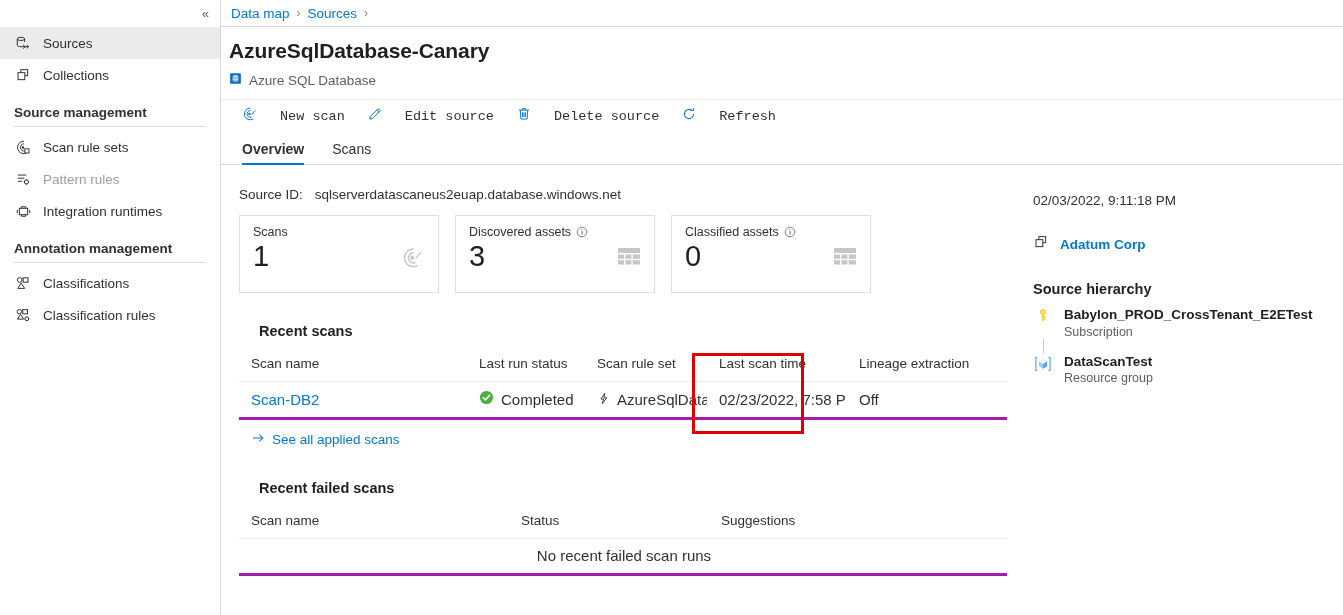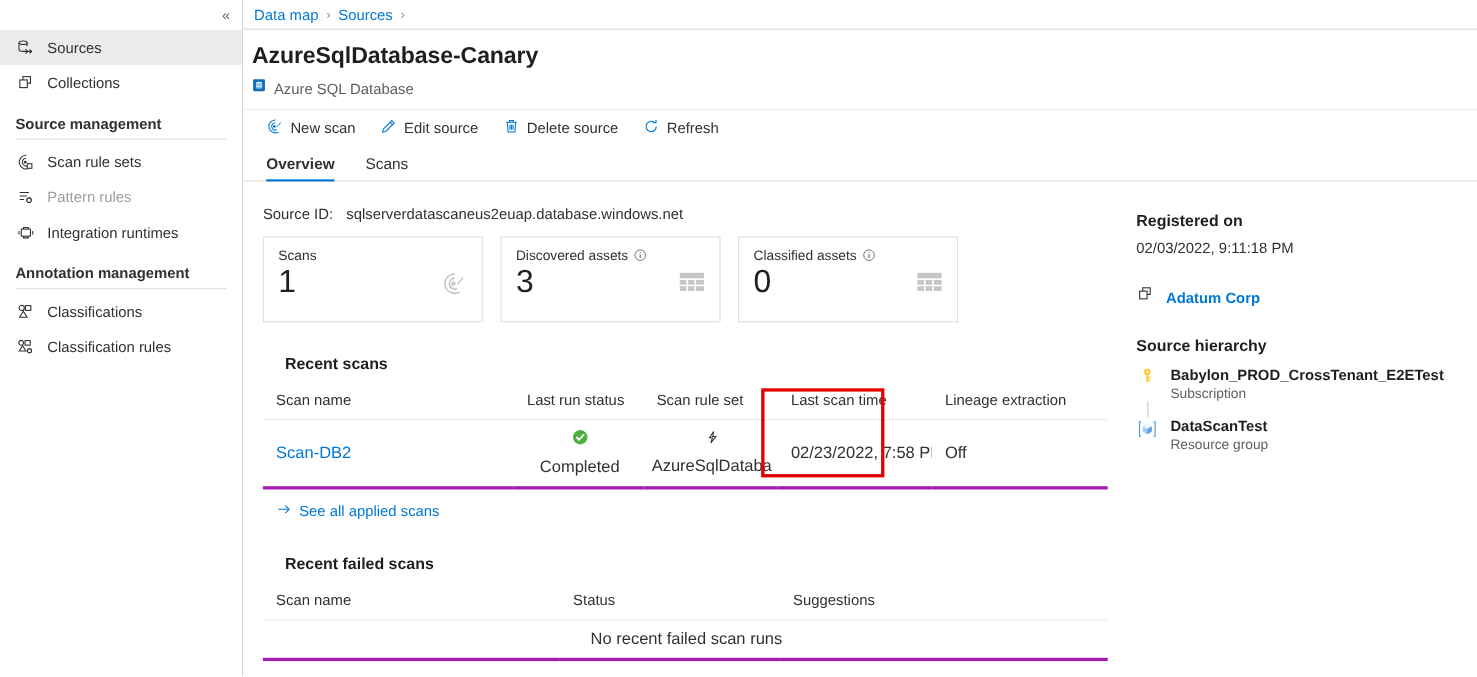--- a/index.html
+++ b/index.html
@@ -60,24 +60,24 @@
   .subtitle-text { font-size: 13.5px; color: #605e5c; }
 
   .toolbar {
     margin-top: 10px;
     height: 33px;
     display: flex; align-items: center; gap: 0px;
     border-top: 1px solid #edebe9;
     padding-left: 10px;
   }
   .tb-btn {
-    display: flex; align-items: center; gap: 6px;
+    display: flex; align-items: center; gap: 22px;
     height: 32px; padding: 0 11px; cursor: pointer;
     font-size: 13.5px; color: #323130; background: transparent; border: none;
-    font-family: Liberation Sans, sans-serif;
+    font-family: Liberation Mono, monospace;
   }
 
   .tabs {
     display: flex; align-items: flex-end; gap: 6px;
     padding-left: 10px; height: 33px;
     border-bottom: 1px solid #e1dfdd;
   }
   .tab {
     padding: 0 11px 8px 11px; font-size: 14px; color: #323130;
     cursor: pointer; position: relative; line-height: 1;
@@ -116,21 +116,21 @@
   table.grid { border-collapse: collapse; width: 768px; margin-top: 8px; table-layout: fixed; }
   table.grid th {
     text-align: left; font-weight: 400; font-size: 13.5px; color: #323130;
     padding: 9px 10px 10px 12px; border-bottom: 1px solid #edebe9;
   }
   table.grid td {
     font-size: 15px; color: #323130; padding: 8px 10px 9px 12px;
     border-bottom: 3px solid #a21caf; overflow: hidden; white-space: nowrap;
   }
   td.cell-link a, .link { color: #0078d4; text-decoration: none; cursor: pointer; }
-  .cell-flex { display: flex; align-items: center; gap: 7px; flex-direction: column; }
+  .cell-flex { display: flex; align-items: center; gap: 7px; }
   .empty-row td { text-align: center; color: #605e5c; padding: 22px 0; border-bottom: none; }
 
   .seeall {
     display: flex; align-items: center; gap: 7px; margin-top: 11px;
     color: #0078d4; font-size: 13.5px; cursor: pointer; padding-left: 12px;
   }
 
   
   .rp-block { margin-bottom: 26px; }
   .rp-title { font-size: 14.5px; font-weight: 600; color: #201f1e; margin-bottom: 9px; }
@@ -473,21 +473,20 @@
                 <td colspan="3">No recent failed scan runs</td>
               </tr>
             </tbody>
           </table>
         </div>
       </div>
 
       <div class="col-right">
 
         <div class="rp-block">
-          <div class="rp-title">Registered on</div>
           <div class="rp-text">02/03/2022, 9:11:18 PM</div>
         </div>
 
         <div class="rp-block">
           <div class="rp-row">
             <span>
               <svg width="17" height="17" viewBox="0 0 18 18" fill="none" stroke="#323130" stroke-width="1.05">
                 <rect x="6.2" y="2.8" width="7.2" height="6.4"></rect>
                 <rect x="3.2" y="6.0" width="7.2" height="7.4" fill="#fff"></rect>
               </svg>

